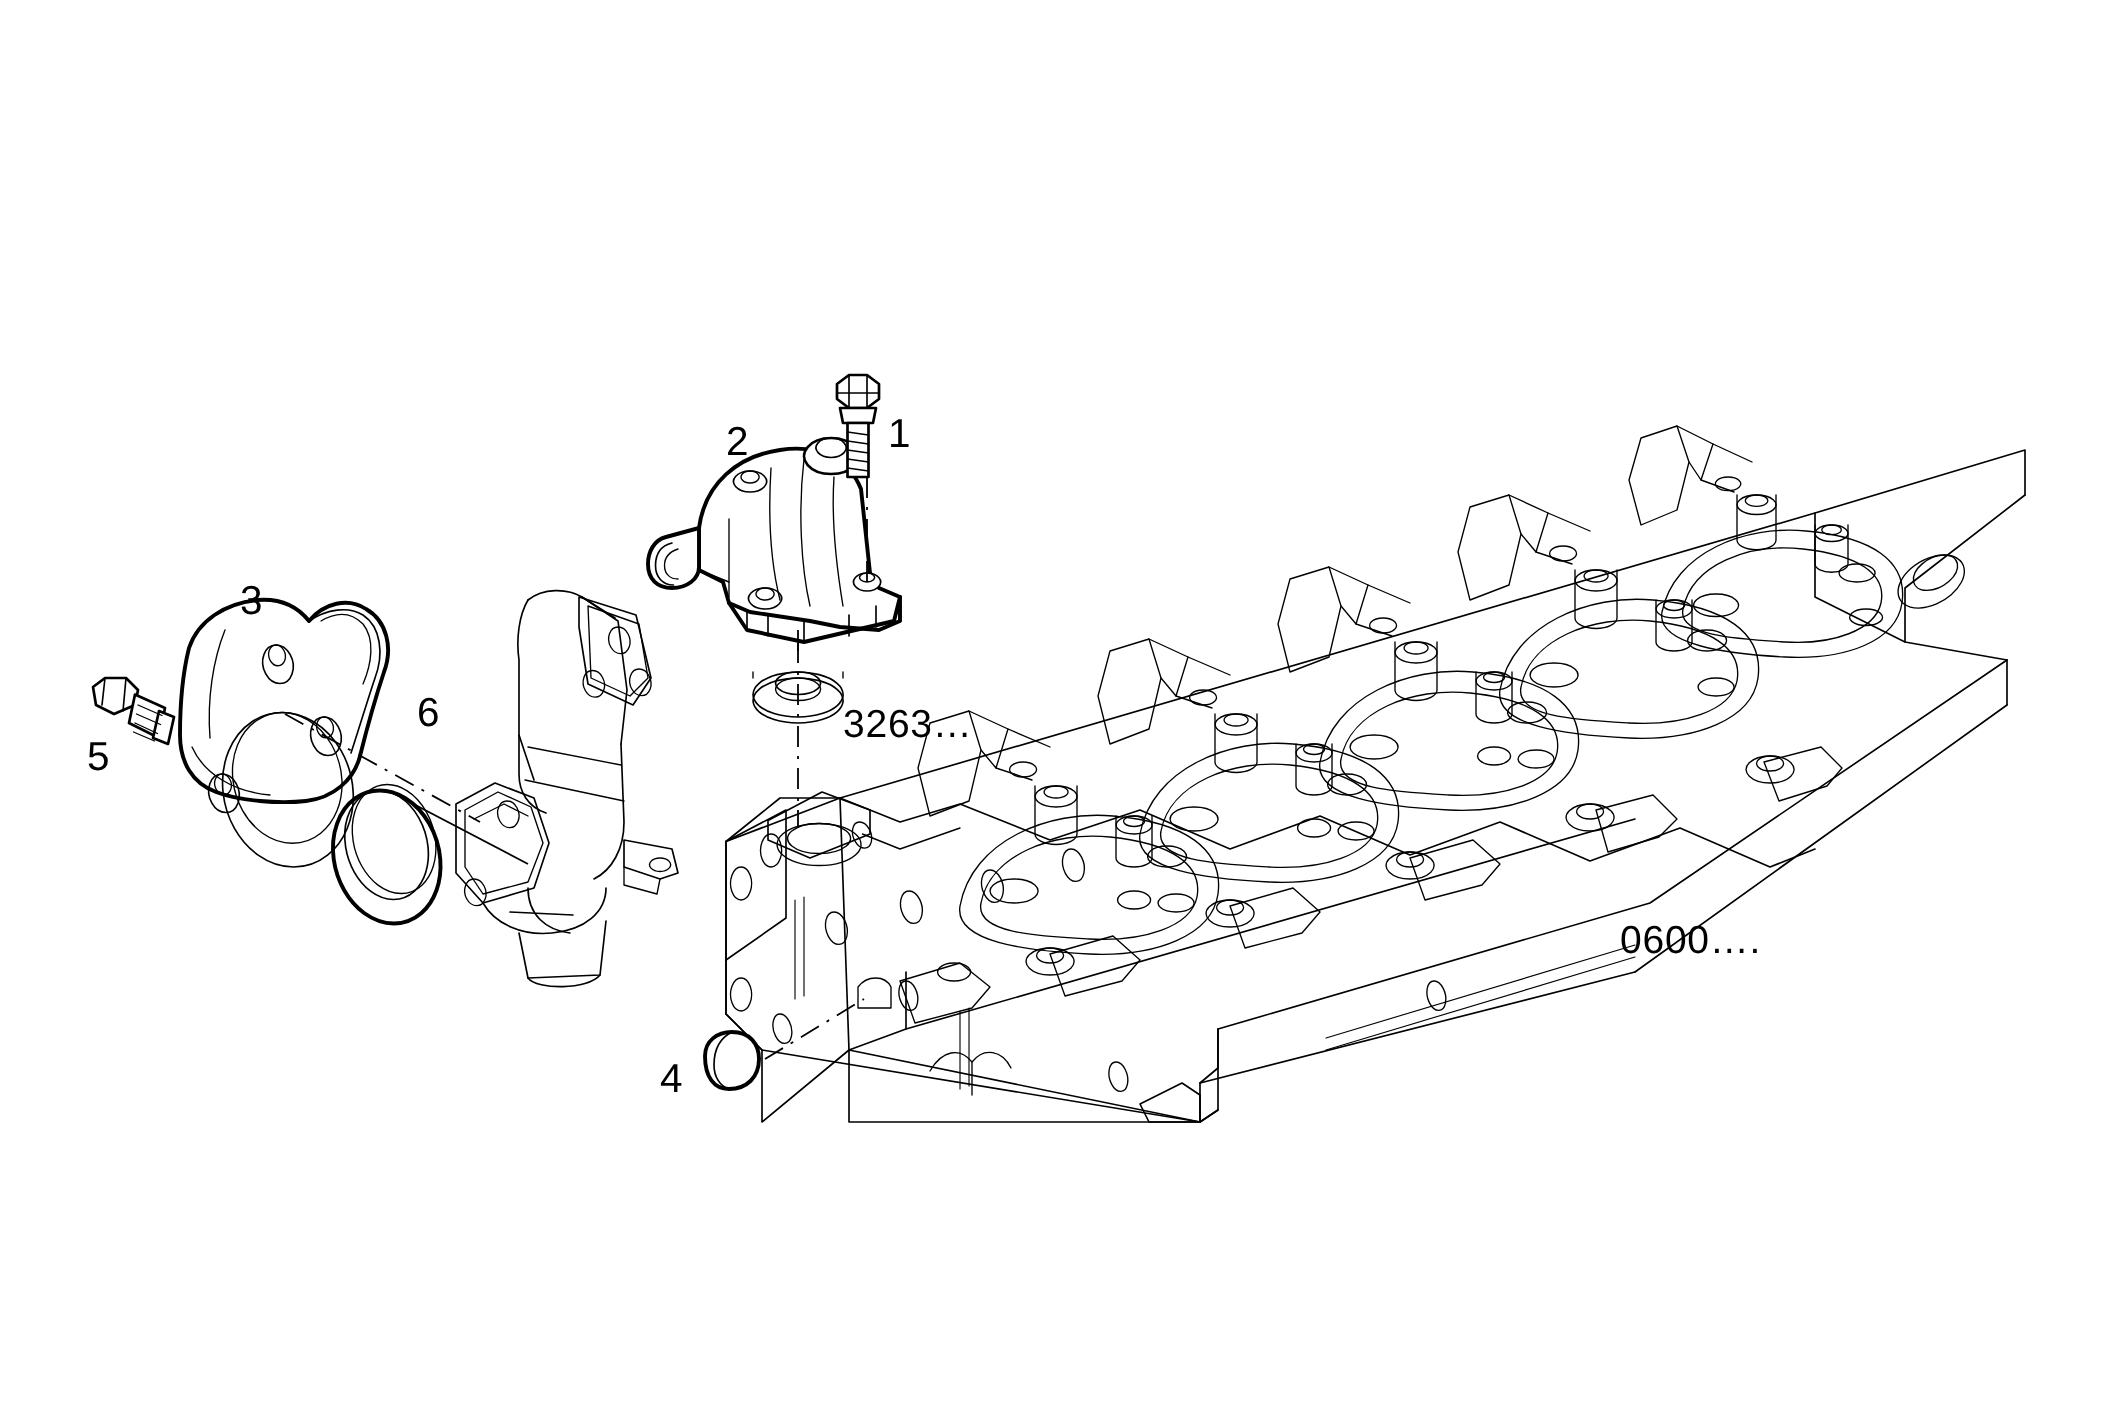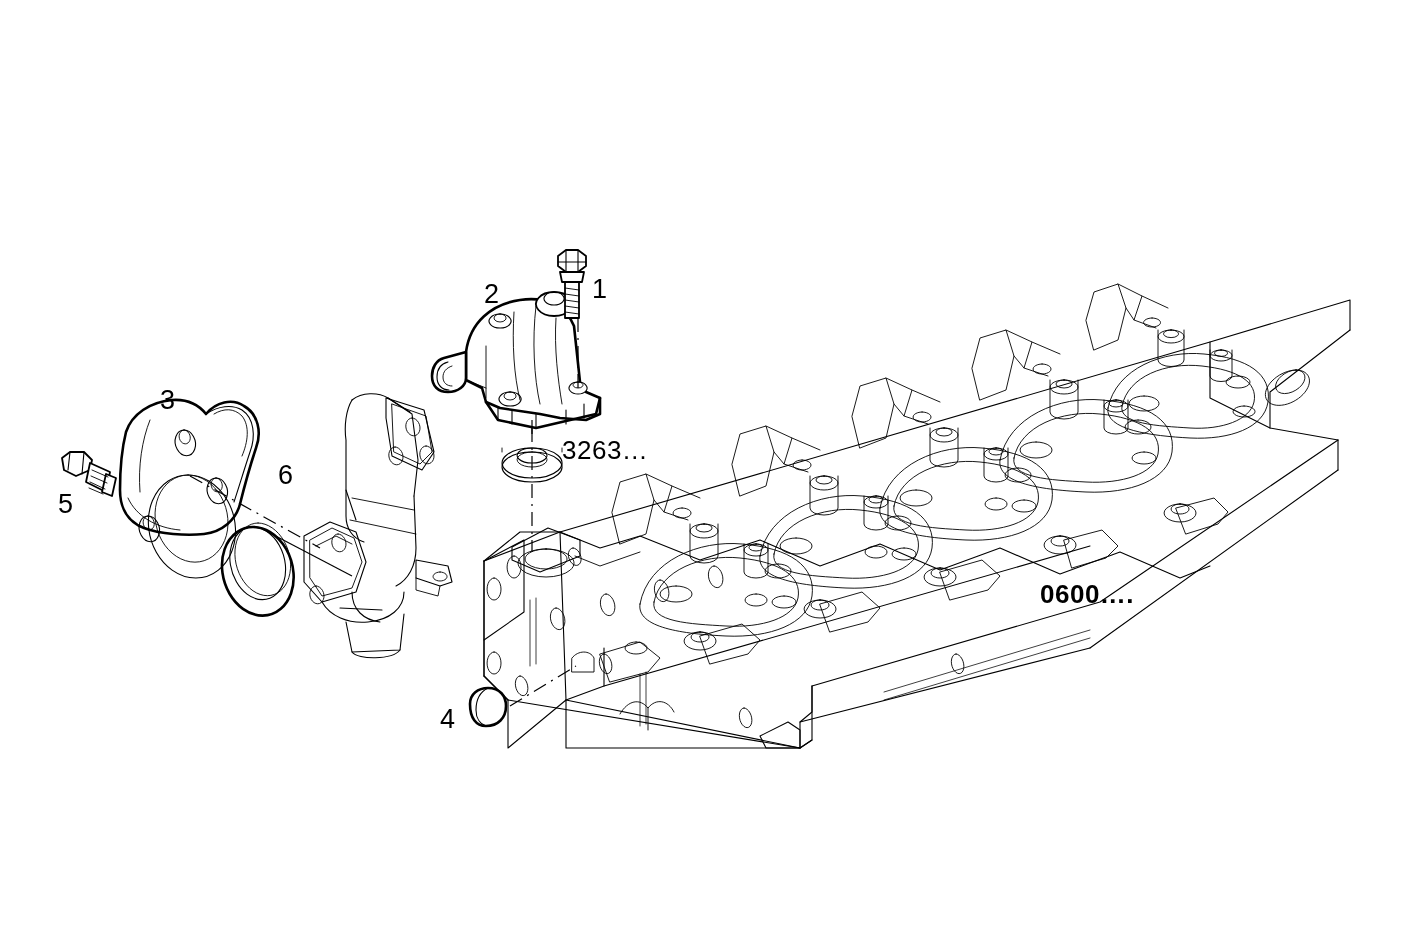--- a/index.html
+++ b/index.html
@@ -30,20 +30,21 @@
     font-family: "Liberation Sans", sans-serif;
     font-size: 27px;
     color: #000000;
     white-space: nowrap;
     line-height: 1;
     user-select: none;
   }
   .lbl.code {
     font-size: 26px;
     letter-spacing: 0.5px;
+    margin-top: 32px;
   }
   
   .ln        { fill:none; stroke:#000; stroke-width:1.1; stroke-linejoin:round; stroke-linecap:round; }
   .ln-thin   { fill:none; stroke:#000; stroke-width:0.9; stroke-linejoin:round; stroke-linecap:round; }
   .ln-hair   { fill:none; stroke:#000; stroke-width:0.75; stroke-linejoin:round; stroke-linecap:round; }
   .ln-bold   { fill:none; stroke:#000; stroke-width:2.6; stroke-linejoin:round; stroke-linecap:round; }
   .wh        { fill:#fff; stroke:#000; stroke-width:1.1; stroke-linejoin:round; }
   .wh-bold   { fill:#fff; stroke:#000; stroke-width:2.6; stroke-linejoin:round; }
   .wh-med    { fill:#fff; stroke:#000; stroke-width:1.8; stroke-linejoin:round; }
   .lead      { fill:none; stroke:#000; stroke-width:1.2; stroke-dasharray:14 6 2 6; }
@@ -408,15 +409,15 @@
 
   </svg>
 
   <div class="lbl" style="left:592px; top:276px;">1</div>
   <div class="lbl" style="left:484px; top:281px;">2</div>
   <div class="lbl" style="left:160px; top:387px;">3</div>
   <div class="lbl" style="left:440px; top:706px;">4</div>
   <div class="lbl" style="left:58px; top:491px;">5</div>
   <div class="lbl" style="left:278px; top:462px;">6</div>
   <div class="lbl code" style="left:562px; top:437px;">3263…</div>
-  <div class="lbl code" style="left:1040px; top:581px;font-weight:bold;">0600….</div>
+  <div class="lbl code" style="left:1080px; top:581px;">0600….</div>
 
 </div>
 
 </body></html>

